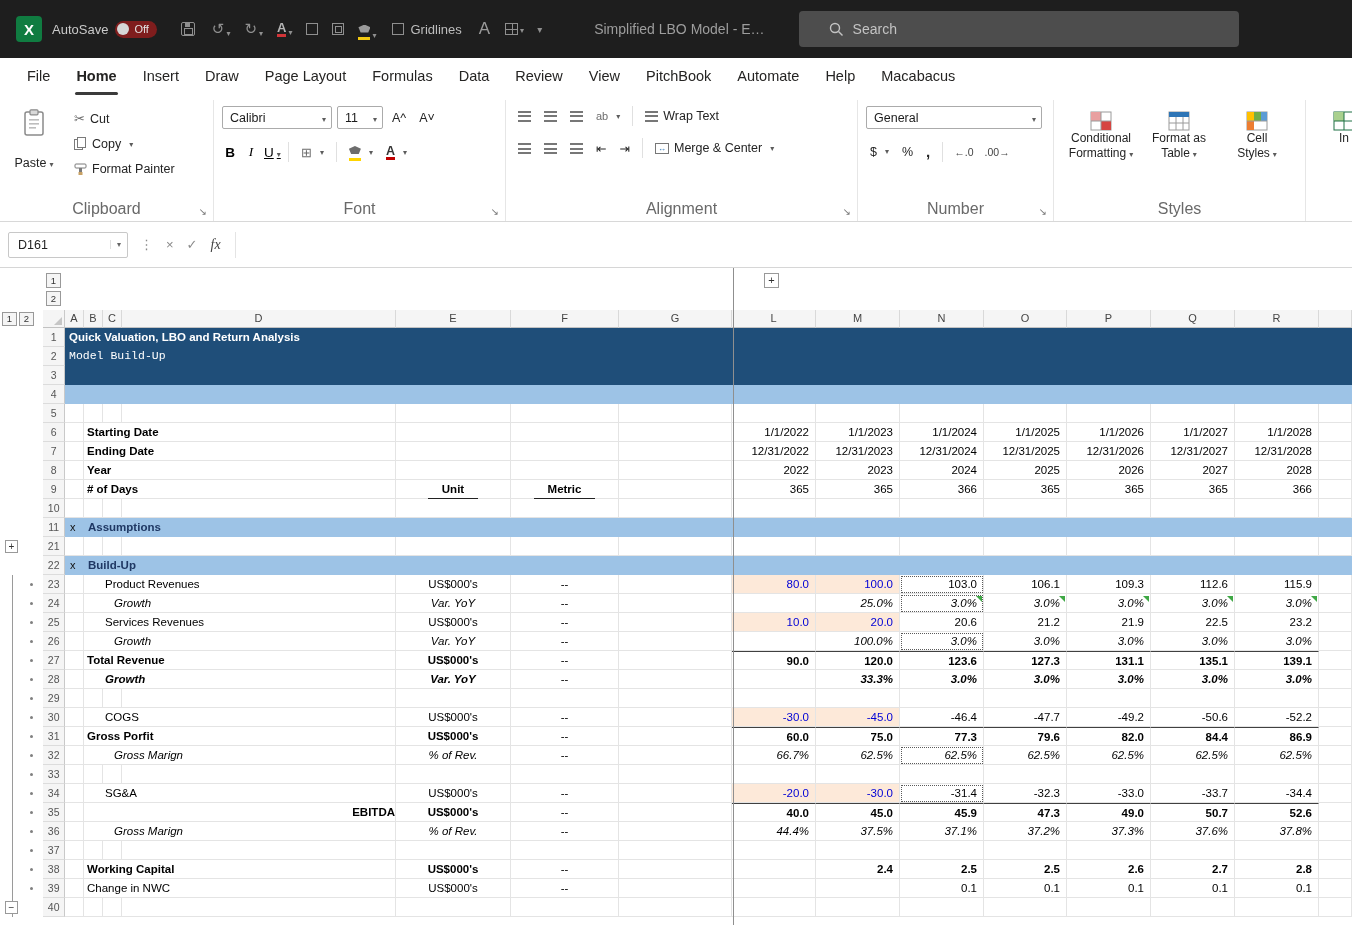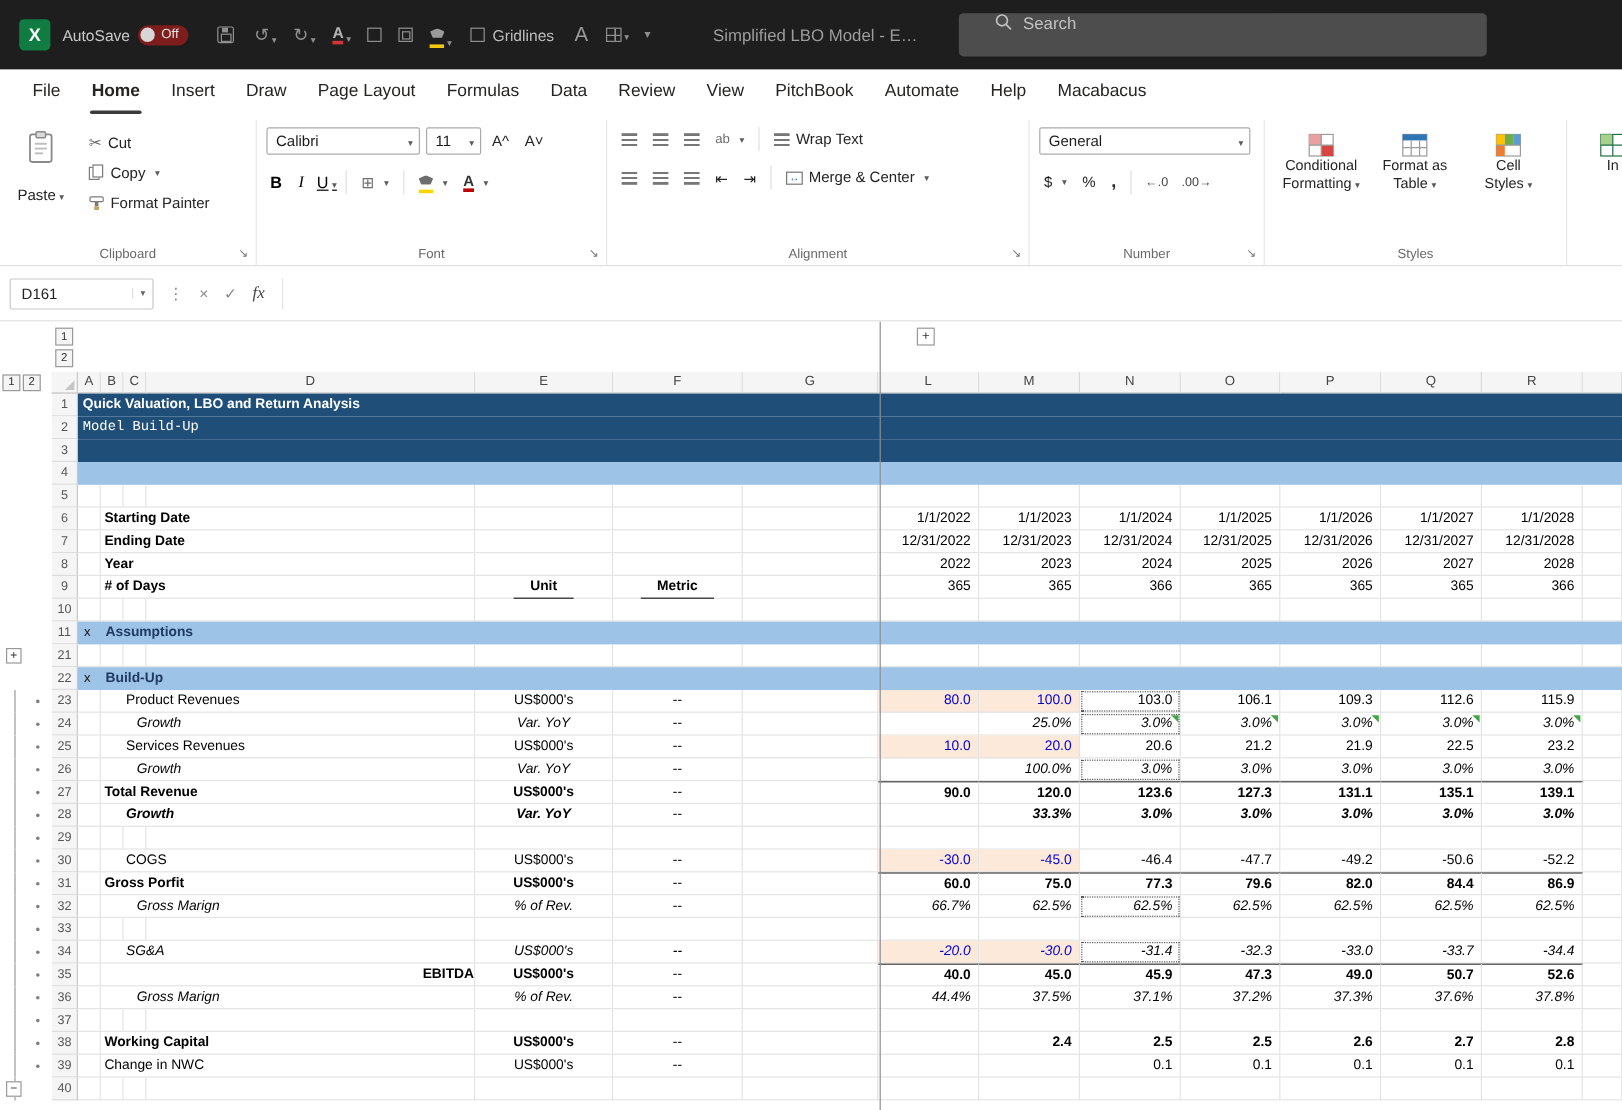--- a/index.html
+++ b/index.html
@@ -28,33 +28,33 @@
   .boxicon { width:12px; height:12px; border:1px solid #8f8f8f; display:inline-block; }
   .boxicon.inner::before { content:''; display:block; width:5px; height:5px; border:1px solid #8f8f8f; margin:2px; }
   .cbox { width:12px; height:12px; border:1px solid #8f8f8f; display:inline-block; margin-right:6px; background:transparent; }
   .tb-check { display:inline-flex; align-items:center; font-size:13px; color:#bdbdbd; margin:0 9px; }
   .bigA { font-size:17px; color:#9b9b9b; margin:0 8px; }
   .tblgrid { width:13px; height:12px; border:1px solid #8f8f8f; display:inline-block;
     background:linear-gradient(#8f8f8f 0 1px, transparent 1px) 0 5px/100% 100% no-repeat,
                linear-gradient(90deg,#8f8f8f 0 1px, transparent 1px) 6px 0/100% 100% no-repeat; }
   .tb-title { font-size:14px; color:#9d9d9d; margin-left:52px; white-space:nowrap; }
   .searchbox { margin-left:34px; width:440px; height:36px; background:#4d4d4d; border-radius:4px;
-    display:flex; align-items:flex-start; padding-left:30px; gap:9px; color:#c3c3c3; font-size:14px; }
+    display:flex; align-items:center; padding-left:30px; gap:9px; color:#c3c3c3; font-size:14px; }
 
   
   .menubar { height:42px; background:#fff; display:flex; align-items:stretch; padding-left:14px; }
   .mtab { padding:10px 13px 0; font-size:14.5px; color:#252423; position:relative; cursor:default; }
   .mtab.active { font-weight:700; }
   .mtab.active::after { content:''; position:absolute; left:12px; right:12px; bottom:5px; height:3px;
     background:#3b3b3b; border-radius:2px; }
 
   
   .ribbon { height:122px; background:#fff; border-bottom:1px solid #D8D8D8; display:flex; }
   .rgroup { position:relative; height:121px; border-right:1px solid #E6E6E6; padding:6px 4px 20px 8px; }
-  .glabel { position:absolute; bottom:3px; left:0; right:0; text-align:center; font-size:11px; color:#696969; }
+  .glabel { position:absolute; bottom:3px; left:0; right:0; text-align:center; font-size:16px; color:#696969; }
   .launcher { position:absolute; bottom:4px; right:6px; font-size:10px; color:#7a7a7a; }
   .chev::after { content:"▾"; font-size:8px; color:#5c5c5c; margin-left:3px; }
   .combo { display:inline-flex; align-items:center; justify-content:space-between; border:1px solid #ABABAB;
     height:23px; background:#fff; font-size:12.5px; padding:0 5px 0 7px; color:#1b1b1b; border-radius:2px; }
   .sbtn { display:inline-flex; align-items:center; gap:5px; font-size:12.5px; color:#242424; padding:2px 4px; border-radius:2px; white-space:nowrap; }
   .icong { color:#6d6d6d; font-size:13px; }
   .rrow { display:flex; align-items:center; gap:5px; margin-bottom:7px; }
   .clipwrap { display:flex; gap:10px; }
   .pastebtn { display:flex; flex-direction:column; align-items:center; width:52px; gap:19px;
     font-size:12.5px; color:#242424; padding-top:3px; }
@@ -234,21 +234,21 @@
               <span>Format Painter</span>
             </span>
       </div>
     </div>
     <div class="glabel">Clipboard</div>
     <span class="launcher">↘</span>
   </div>
 
   <div class="rgroup" style="width:292px">
     <div class="rrow">
-      <span class="combo" style="width:128px">
+      <span class="combo" style="width:110px">
             <span>Calibri</span>
             <span class="chev"></span>
           </span>
       <span class="combo" style="width:46px">
             <span>11</span>
             <span class="chev"></span>
           </span>
       <span class="sbtn">A^</span>
       <span class="sbtn">A˅</span>
     </div>
@@ -861,21 +861,21 @@
             <div class="cell"></div>
             <div class="cell"></div>
           </div>
         </div>
         <div class="srow">
           <div class="gut">
             <span class="vline"></span>
             <span class="odot"></span>
           </div>
           <div class="rh">34</div>
-          <div class="rc" style="grid-template-columns: 19px 19px 19px 274px 115px 108px 113px 84px 84px 84px 83px 84px 84px 84px 33px; font-style: italic;">
+          <div class="rc" style="grid-template-columns: 19px 19px 19px 274px 115px 108px 113px 84px 84px 84px 83px 84px 84px 84px 33px;">
             <div class="cell"></div>
             <div class="cell lab ind1" style="grid-column: 2 / span 3;">SG&amp;A</div>
             <div class="cell unit">US$000's</div>
             <div class="cell unit">--</div>
             <div class="cell"></div>
             <div class="cell num inp">-20.0</div>
             <div class="cell num inp">-30.0</div>
             <div class="cell num dot">-31.4</div>
             <div class="cell num">-32.3</div>
             <div class="cell num">-33.0</div>

